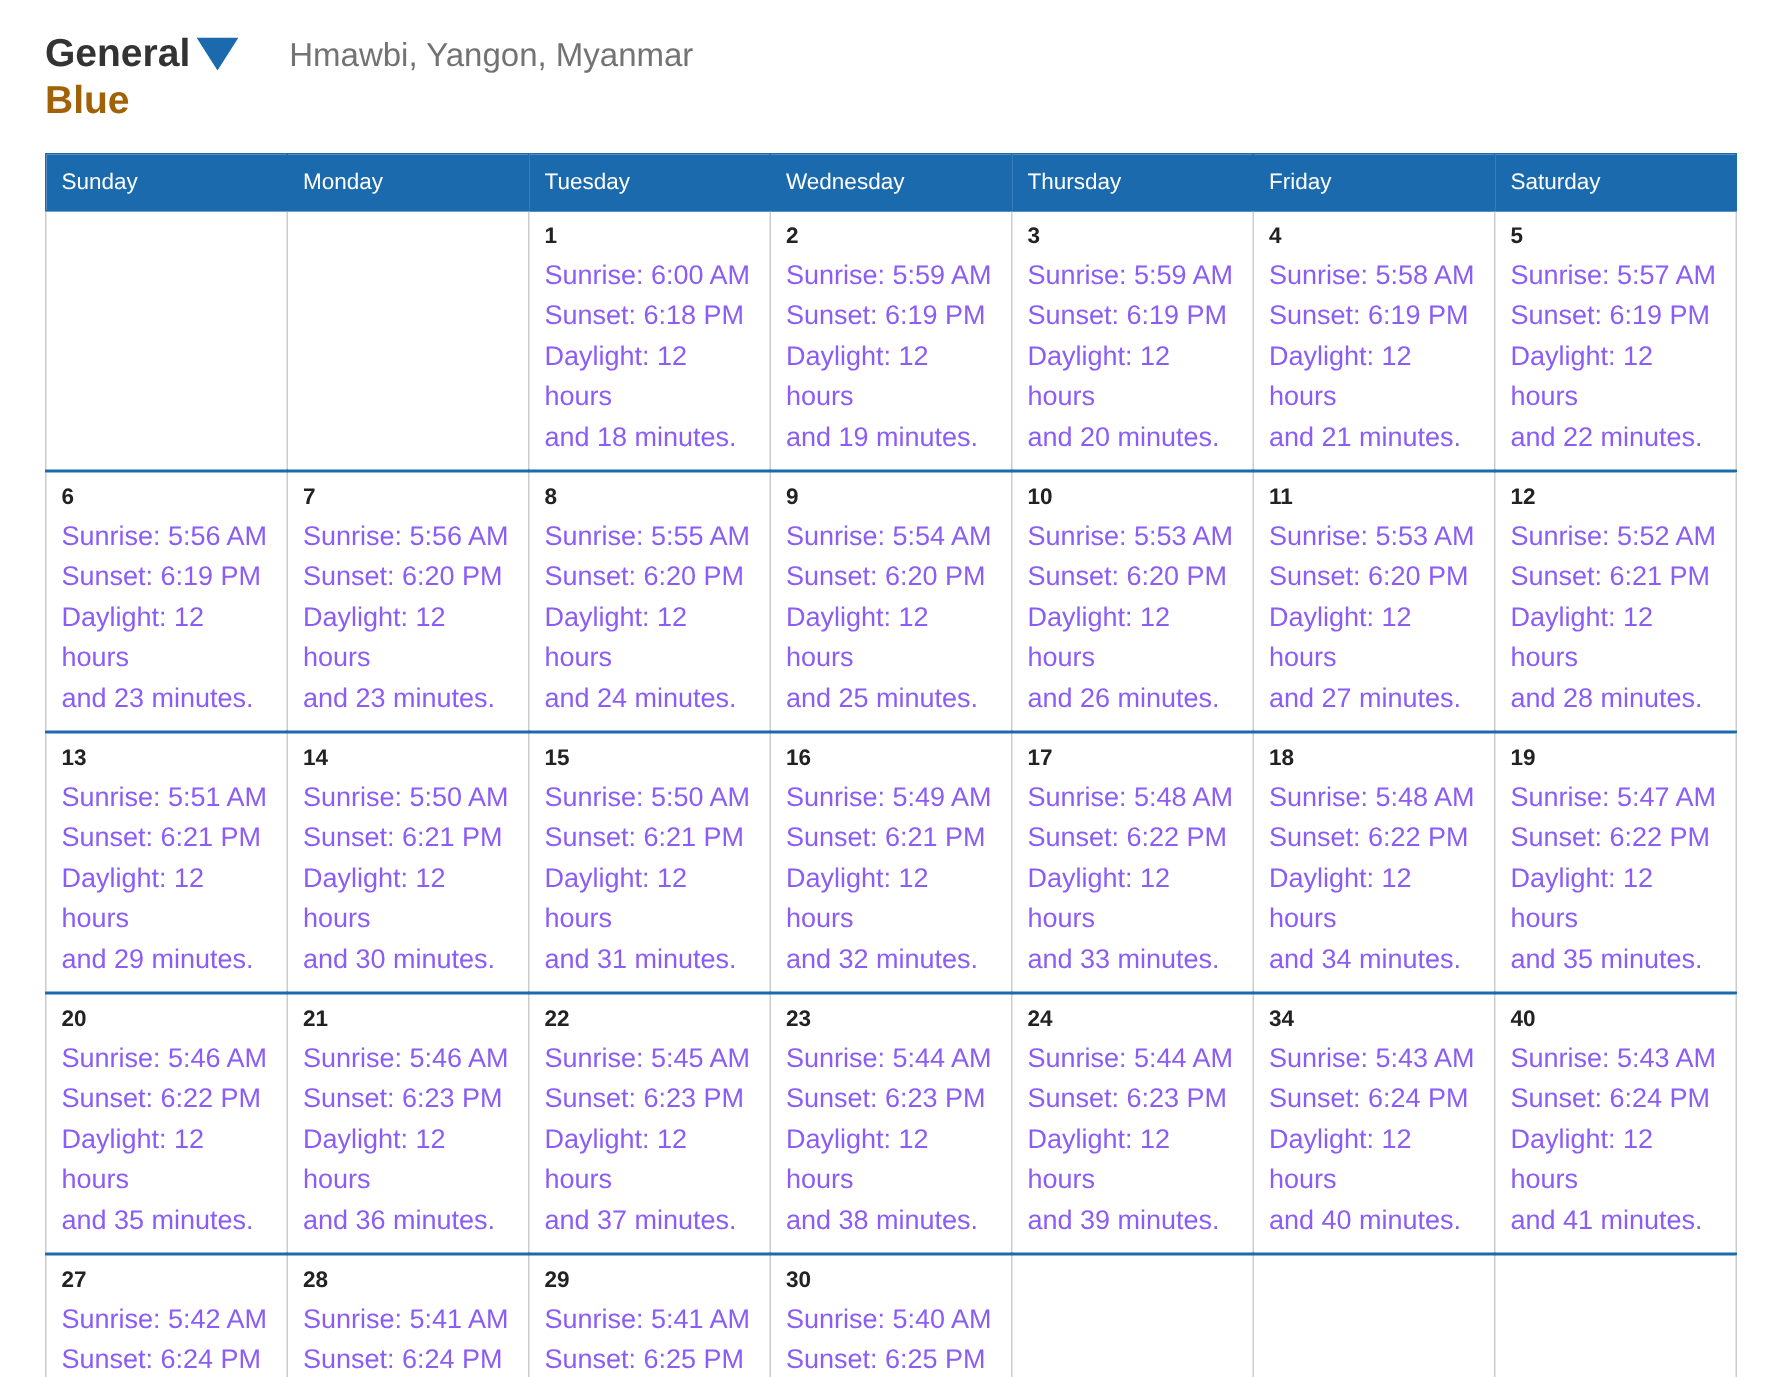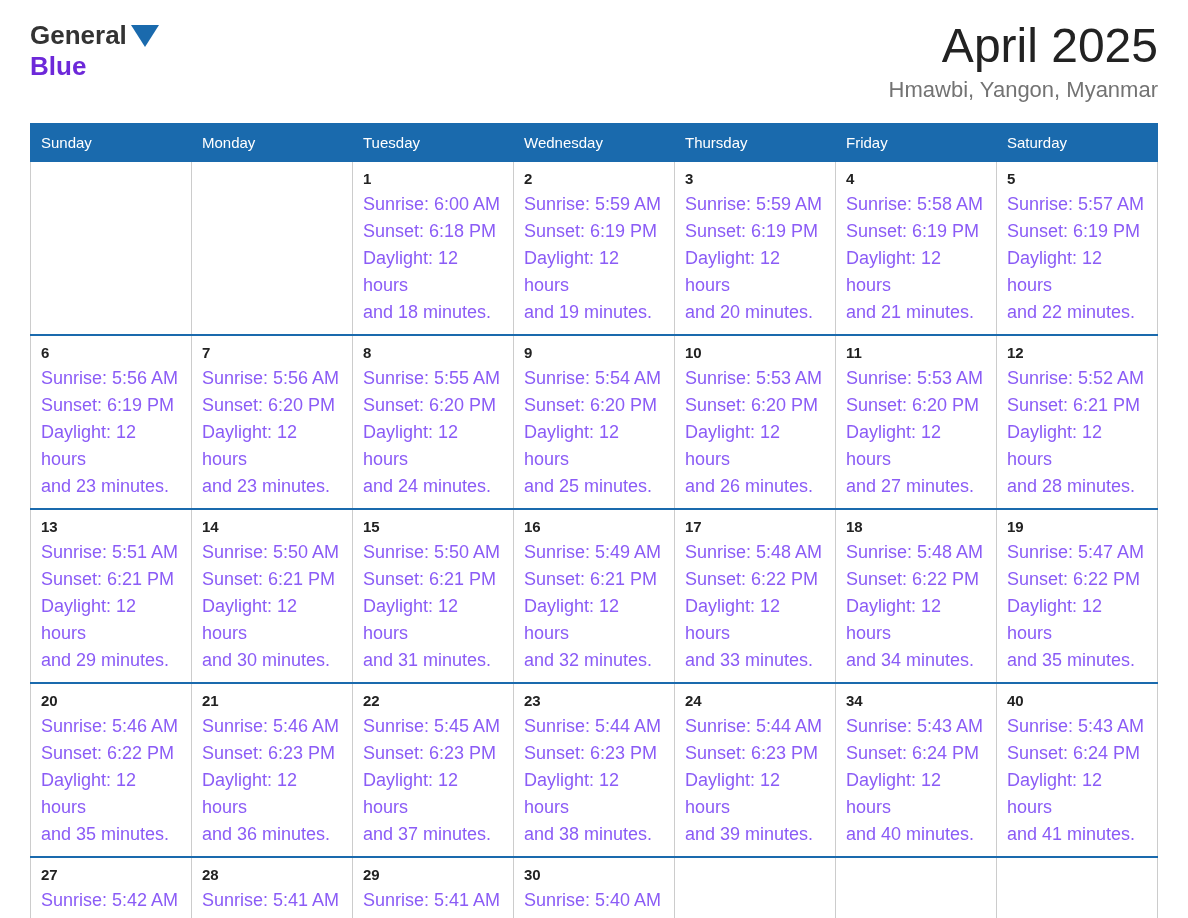--- a/index.html
+++ b/index.html
@@ -5,23 +5,24 @@
     * { margin: 0; padding: 0; box-sizing: border-box; }
     body {
       font-family: Arial, sans-serif;
       background: #fff;
       width: 1188px;
       min-height: 918px;
       padding: 20px 30px;
     }
     .header {
       display: flex;
-      justify-content: space-between;
+      justify-content: flex-start;
       align-items: flex-start;
       margin-bottom: 20px;
+      gap: 34px;
     }
     .title-block {
       text-align: right;
     }
     .month-title {
       font-size: 48px;
       font-weight: normal;
       color: #222;
       line-height: 1.1;
     }
@@ -81,40 +82,39 @@
       align-items: center;
     }
     .logo-general {
       font-size: 26px;
       font-weight: bold;
       color: #333;
     }
     .logo-blue-text {
       font-size: 26px;
       font-weight: bold;
-      color: #6d28d9;
+      color: #a16207;
     }
     
     .logo-svg { margin-left: 4px; }
   </style>
 </head>
 <body>
 
 <div class="header">
   <div class="logo-wrapper">
     <div class="logo-row">
       <span class="logo-general">General</span>
       <svg class="logo-svg" width="28" height="22" viewBox="0 0 28 22">
         <polygon points="0,0 28,0 14,22" fill="#1a6aad"></polygon>
       </svg>
     </div>
     <span class="logo-blue-text">Blue</span>
   </div>
   <div class="title-block">
-    <div class="month-title">April 2025</div>
     <div class="location-title">Hmawbi, Yangon, Myanmar</div>
   </div>
 </div>
 
 <table class="calendar">
   <thead>
     <tr>
     <th>Sunday</th>
         <th>Monday</th>
         <th>Tuesday</th>

